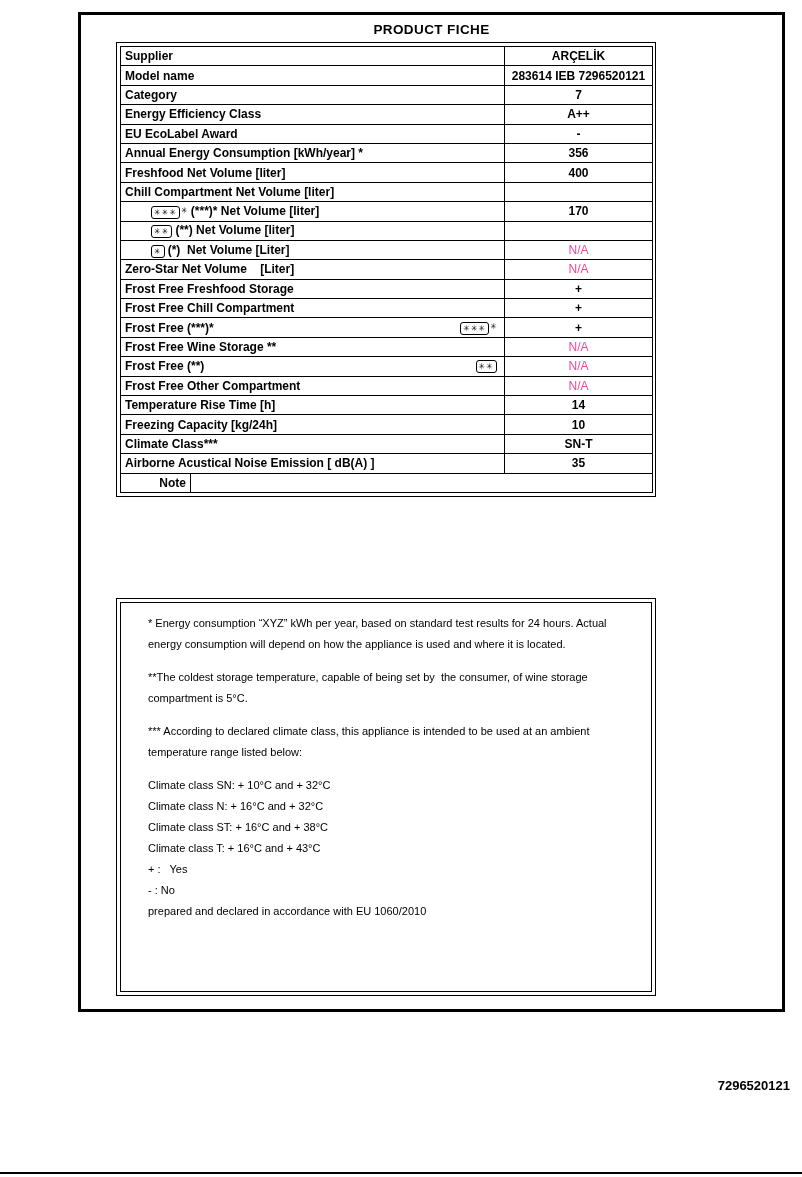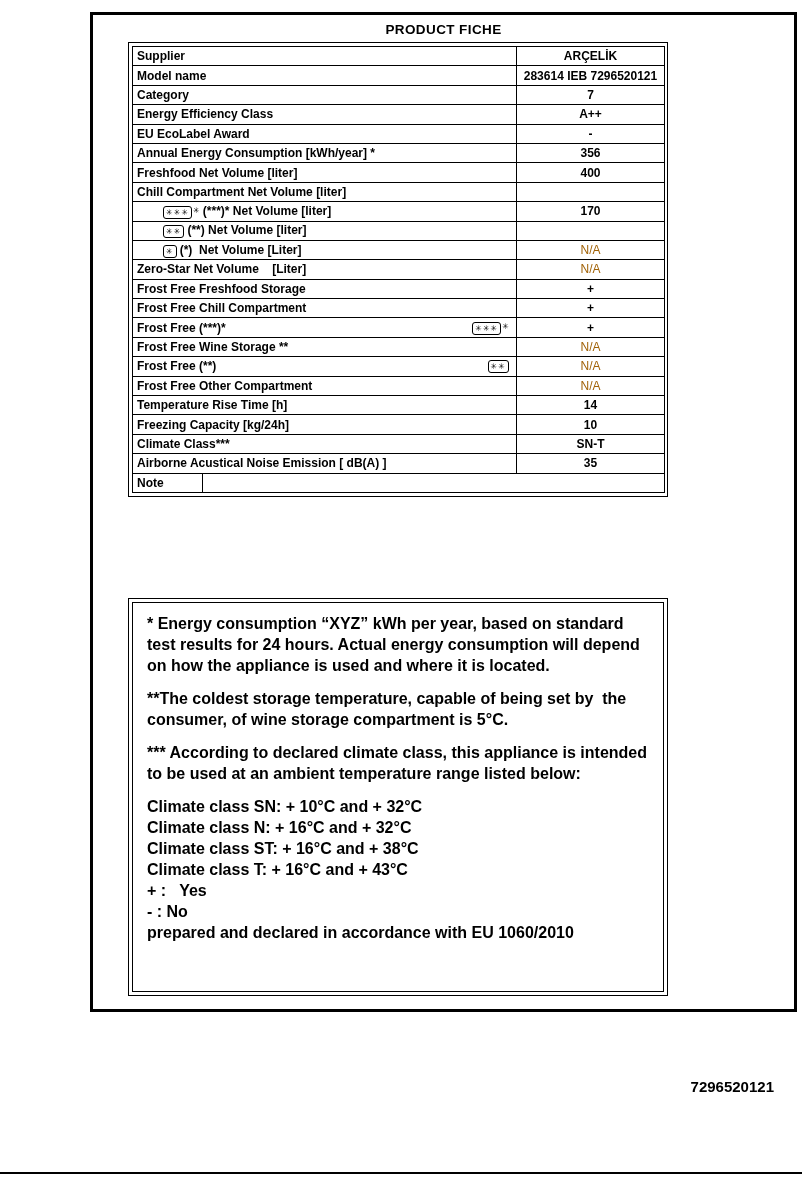--- a/index.html
+++ b/index.html
@@ -8,21 +8,21 @@
     position: relative;
     width: 802px;
     height: 1177px;
     background: #ffffff;
     font-family: "Liberation Sans", "DejaVu Sans", sans-serif;
     color: #000;
     overflow: hidden;
   }
   .outer-box {
     position: absolute;
-    left: 90px; top: 12px;
+    left: 78px; top: 12px;
     width: 707px; height: 1000px;
     border: 3px solid #000;
     background: #fff;
   }
   .doc-title {
     margin-top: 7px;
     text-align: center;
     font-size: 13.5px;
     font-weight: bold;
     letter-spacing: 0.4px;
@@ -46,22 +46,22 @@
     height: 19.4px;
     font-size: 12px;
     font-weight: bold;
     vertical-align: middle;
     overflow: hidden;
   }
   .label-flex { display: flex; justify-content: space-between; align-items: flex-end; }
   .label-flex.indent { padding-left: 26px; }
   .label-text { white-space: pre; }
   .value-cell { text-align: center; white-space: nowrap; margin-left: 19px; }
-  .value-cell.na { font-weight: 400; color: #a16207; text-align: center; }
-  .note-cell { padding: 0 !important; }
+  .value-cell.na { font-weight: 400; color: #ec4899; text-align: center; }
+  .note-cell { padding: 0 !important; text-align: right; }
   .note-box {
     display: block;
     width: 70px;
     padding: 2px 4px;
     border-right: 1px solid #000;
     font-weight: bold;
   }
   .stars { display: inline-flex; align-items: flex-start; margin-right: 3px; }
   .star-box {
     display: inline-block;
@@ -87,30 +87,31 @@
     padding: 3px;
     background: #fff;
   }
   .notes-inner {
     border: 1px solid #000;
     width: 100%; height: 100%;
     padding: 10px 14px;
     overflow: hidden;
   }
   .note-line {
-    font-size: 16px;
-    font-weight: bold;
+    font-size: 11px;
+    font-weight: normal;
     line-height: 21px;
     white-space: pre-wrap;
+    margin-left: 13px;
   }
   .note-line.gap { margin-bottom: 12px; }
   .footer-code {
     position: absolute;
-    right: 28px; top: 1078px;
-    font-size: 15px;
+    right: 12px; top: 1078px;
+    font-size: 13px;
     font-weight: bold;
   }
   .bottom-rule {
     position: absolute;
     left: 0; bottom: 3px;
     width: 100%; height: 2px;
     background: #000;
   }
 </style>
 </head>

